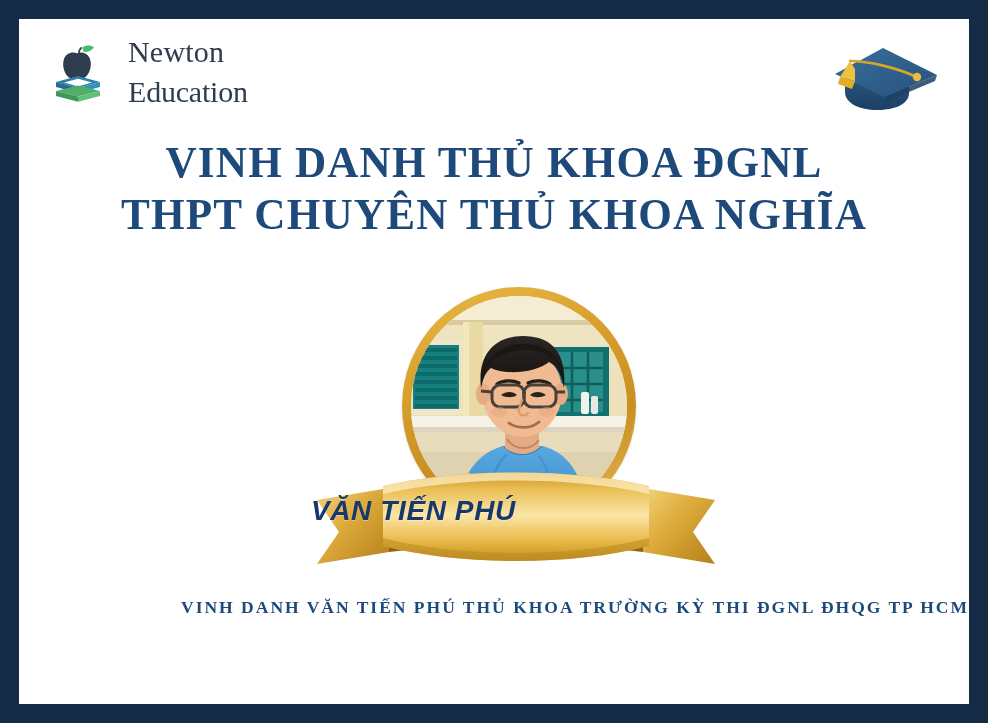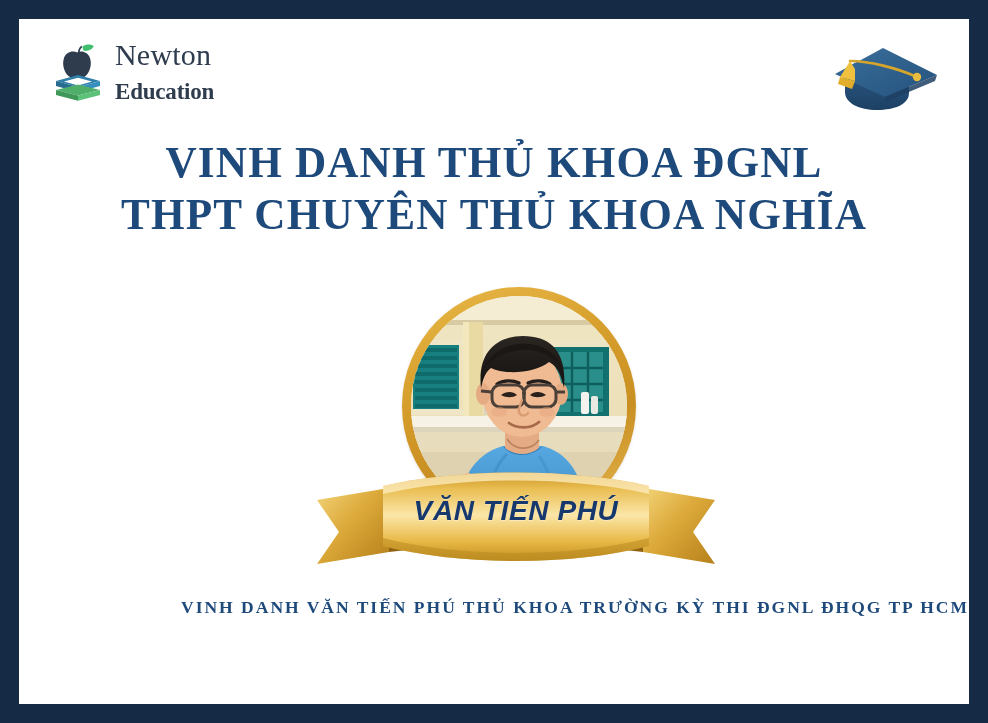--- a/index.html
+++ b/index.html
@@ -32,37 +32,37 @@
     overflow: hidden;
   }
 
   
   .brand {
     position: absolute;
     left: 33px;
     top: 18px;
     display: flex;
     align-items: center;
-    gap: 11px;
+    gap: 24px;
   }
   .brand-mark { width: 52px; height: 68px; flex: none; }
   .brand-words {
     display: flex;
     flex-direction: column;
     line-height: 1.0;
     font-family: "Liberation Serif", serif;
     color: #2e3c4e;
   }
   .brand-words .w1 {
     font-size: 30px;
     letter-spacing: 0.2px;
   }
   .brand-words .w2 {
-    font-size: 23px;
-    font-weight: bold;
+    font-size: 30px;
+    font-weight: normal;
     letter-spacing: -0.2px;
     margin-top: 10px;
   }
 
   .gradcap {
     position: absolute;
     right: 28px;
     top: 12px;
     width: 116px;
     height: 92px;
@@ -119,21 +119,20 @@
     top: 447px;
     width: 410px;
     height: 108px;
   }
   .ribbon svg { display:block; width: 100%; height: 100%; }
   .ribbon-text {
     position: absolute;
     left: 0;
     right: 0;
     top: 29px;
-    text-align: center;
     font-family: "Liberation Sans", sans-serif;
     font-style: italic;
     font-weight: bold;
     font-size: 28px;
     letter-spacing: 0.6px;
     color: #16386d;
     text-shadow: 0 1px 0 rgba(255,255,255,0.35);
     white-space: nowrap;
   }
 

